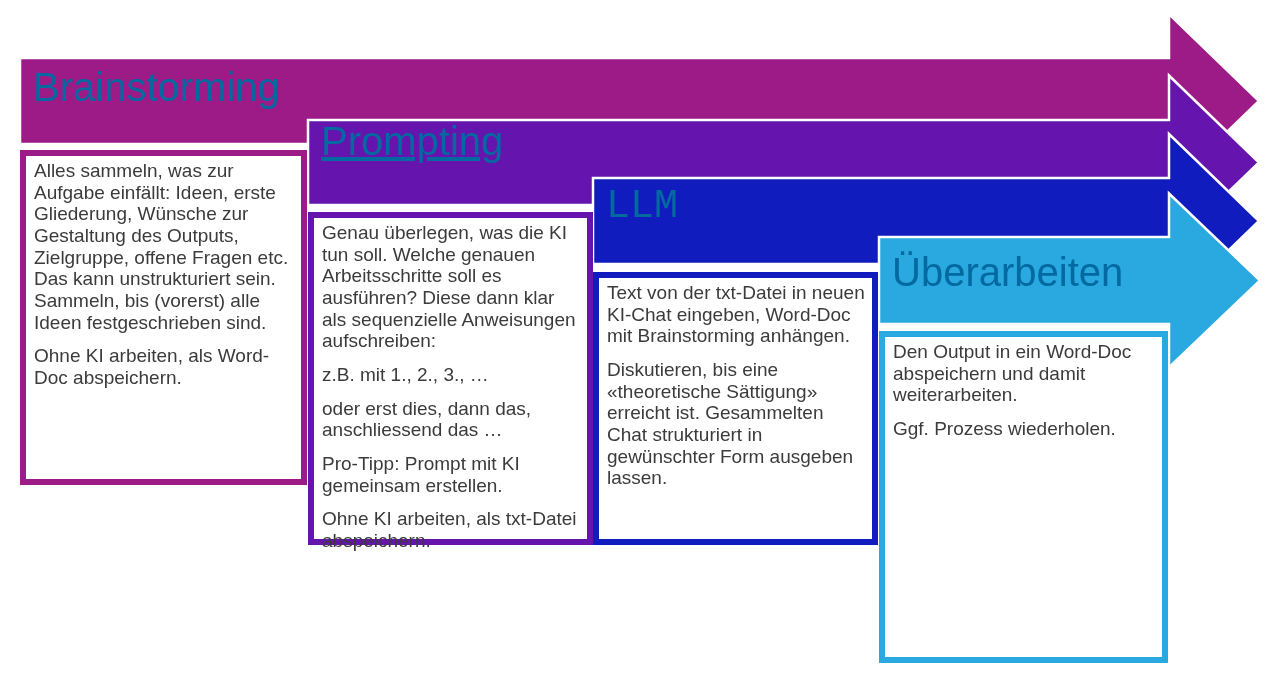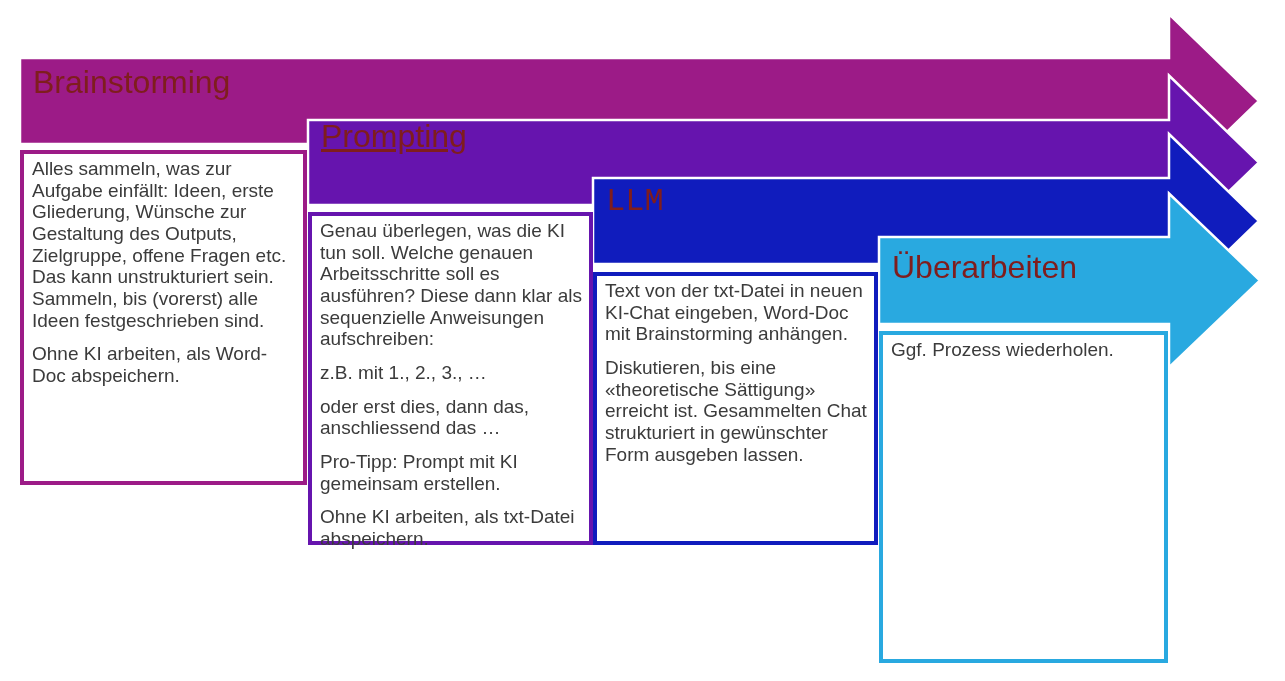--- a/index.html
+++ b/index.html
@@ -16,31 +16,31 @@
     position: absolute;
     left: 0; top: 0;
     width: 1285px; height: 681px;
   }
   .arrow-layer polygon {
     stroke: #ffffff;
     stroke-width: 2.5;
   }
   .banner-label {
     position: absolute;
-    color: #7f1d1d;
-    font-size: 32px;
+    color: #0369a1;
+    font-size: 40px;
     line-height: 1.15;
     padding: 6px 0 0 13px;
     white-space: nowrap;
     letter-spacing: 0px;
   }
   .text-box {
     position: absolute;
     background: #ffffff;
-    border: 4px solid #fca5a5;
+    border: 6px solid #fca5a5;
     padding: 4px 6px 4px 8px;
     color: #3b3b3b;
     font-size: 19px;
     line-height: 1.14;
   }
   .text-box p { margin: 0 0 12px 0; }
   .text-box p:last-child { margin-bottom: 0; }
 </style>
 </head>
 <body>
@@ -75,16 +75,17 @@
     <p>Pro-Tipp: Prompt mit KI gemeinsam erstellen.</p>
     <p>Ohne KI arbeiten, als txt-Datei abspeichern.</p>
   </div>
 
   <div class="text-box" style="left: 593px; top: 272px; width: 285px; height: 273px; border-color: rgb(16, 28, 189);">
     <p>Text von der txt-Datei in neuen KI-Chat eingeben, Word-Doc mit Brainstorming anhängen.</p>
     <p>Diskutieren, bis eine «theoretische Sättigung» erreicht ist. Gesammelten Chat strukturiert in gewünschter Form ausgeben lassen.</p>
   </div>
 
   <div class="text-box" style="left: 879px; top: 331px; width: 289px; height: 332px; border-color: rgb(41, 169, 224);">
+    <p>Den Output in ein Word-Doc abspeichern und damit weiterarbeiten.</p>
     <p>Ggf. Prozess wiederholen.</p>
   </div>
 
 </div>
 
 </body></html>

